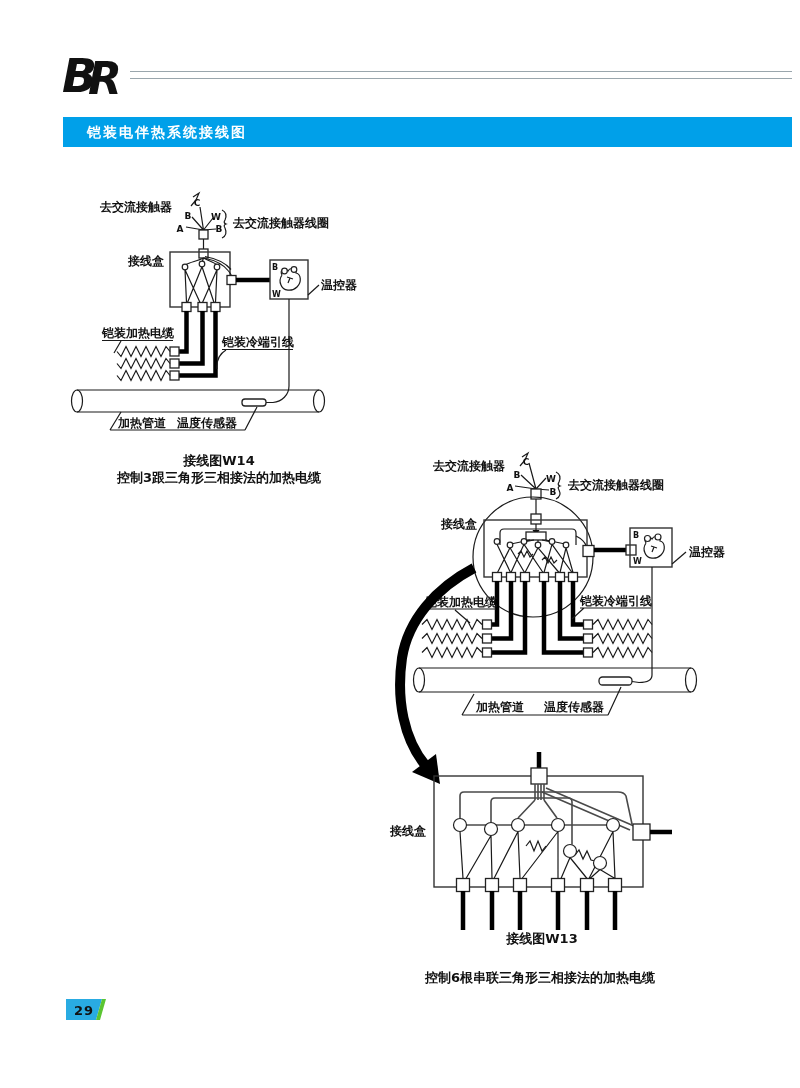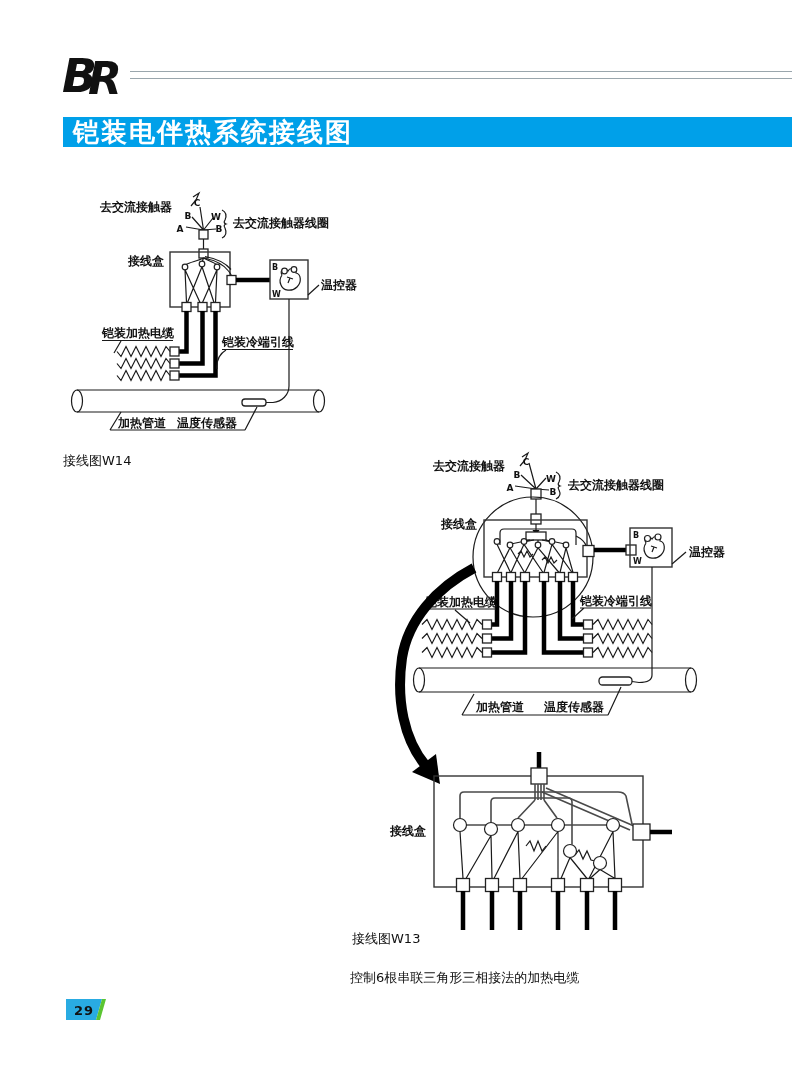--- a/index.html
+++ b/index.html
@@ -2,24 +2,24 @@
 <html><head>
 <meta charset="utf-8">
 <style>
   html,body{margin:0;padding:0;}
   body{width:800px;height:1088px;background:#ffffff;position:relative;overflow:hidden;
        font-family:"DejaVu Sans","Liberation Sans",sans-serif;}
   .abs{position:absolute;}
   
   .rule{position:absolute;left:130px;width:662px;height:1px;background:#9aa6ad;}
   .header-bar{position:absolute;left:63px;top:117px;width:729px;height:30px;background:#00A0E9;}
-  .header-bar .title{display:block;color:#ffffff;font-weight:700;font-size:26px;line-height:30px;
-       padding-left:10px;letter-spacing:2px;}
+  .header-bar .title{display:block;color:#ffffff;font-weight:700;font-size:14px;line-height:30px;
+       padding-left:24px;letter-spacing:2px;}
   
-  .cap{position:absolute;text-align:left;font-weight:400;font-size:13px;color:#111;}
+  .cap{position:absolute;text-align:center;font-weight:700;font-size:13px;color:#111;}
   
   svg text{font-family:"DejaVu Sans","Liberation Sans",sans-serif;font-weight:700;fill:#111;}
   .lbl{font-size:12px;}
   .lt{font-size:9px;text-anchor:middle;}
   .tbw{font-size:8px;}
   .wire{stroke:#1a1a1a;stroke-width:1.2;fill:none;}
   .wire2{stroke:#4a4a4a;stroke-width:1.6;fill:none;}
   .boxline{stroke:#333;stroke-width:1.4;fill:none;}
   .thick{stroke:#000;stroke-width:4.5;fill:none;}
   .term{fill:#ffffff;stroke:#222;stroke-width:1.3;}
@@ -108,20 +108,21 @@
       <path class="wire" d="M14,200 L256,200 M14,222 L256,222"></path>
       <ellipse class="wire" cx="14" cy="211" rx="5.5" ry="11"></ellipse>
       <ellipse class="wire" cx="256" cy="211" rx="5.5" ry="11"></ellipse>
       <rect class="term" x="179" y="209" width="24" height="7" rx="3"></rect>
       <path class="wire" d="M47,240 L182,240 M47,240 L58,222 M182,240 L194,217"></path>
       <text class="lbl" x="55" y="237">加热管道</text>
       <text class="lbl" x="114" y="237">温度传感器</text>
     </g>
   </svg>
   <div class="cap" style="left:63px;top:452px;width:312px;">接线图W14</div>
+  <div class="cap" style="left:63px;top:469px;width:312px;">控制3跟三角形三相接法的加热电缆</div>
 
   <svg class="abs" style="left:350px;top:448px;" width="440" height="500" viewBox="0 0 440 500">
     <g>
       <text class="lbl" x="83" y="22">去交流接触器</text>
       <path class="wire" d="M186,41 L165,38 M186,41 L171,27 M186,41 L179,15 M186,41 L196,30 M186,41 L199,42"></path>
       <polyline class="wire" points="172,9 178,5 175,12 170,18"></polyline>
       <path class="wire" d="M206,24 Q212,27 209,34 Q207,37 210,38 Q207,39 209,42 Q212,48 206,51"></path>
       <text class="lt" x="160" y="43">A</text>
       <text class="lt" x="167" y="30">B</text>
       <text class="lt" x="176" y="17">C</text>

